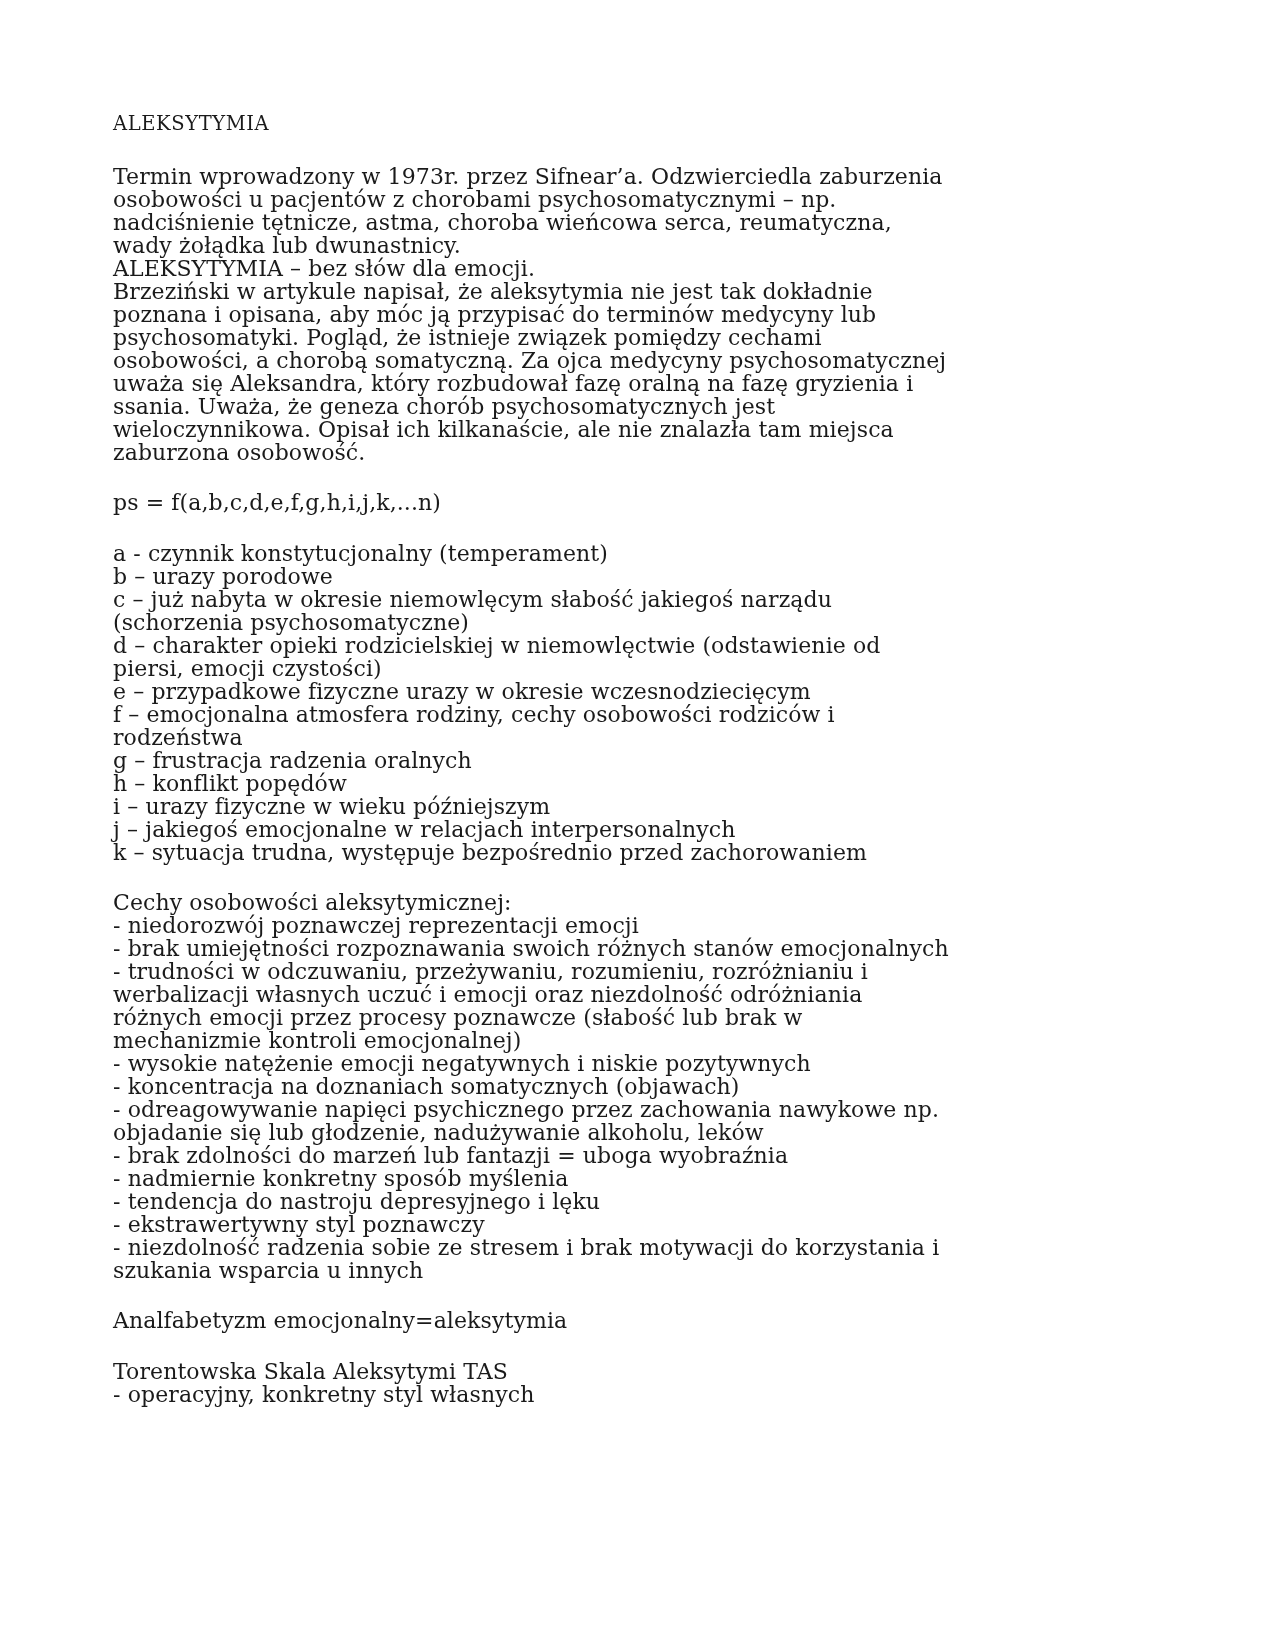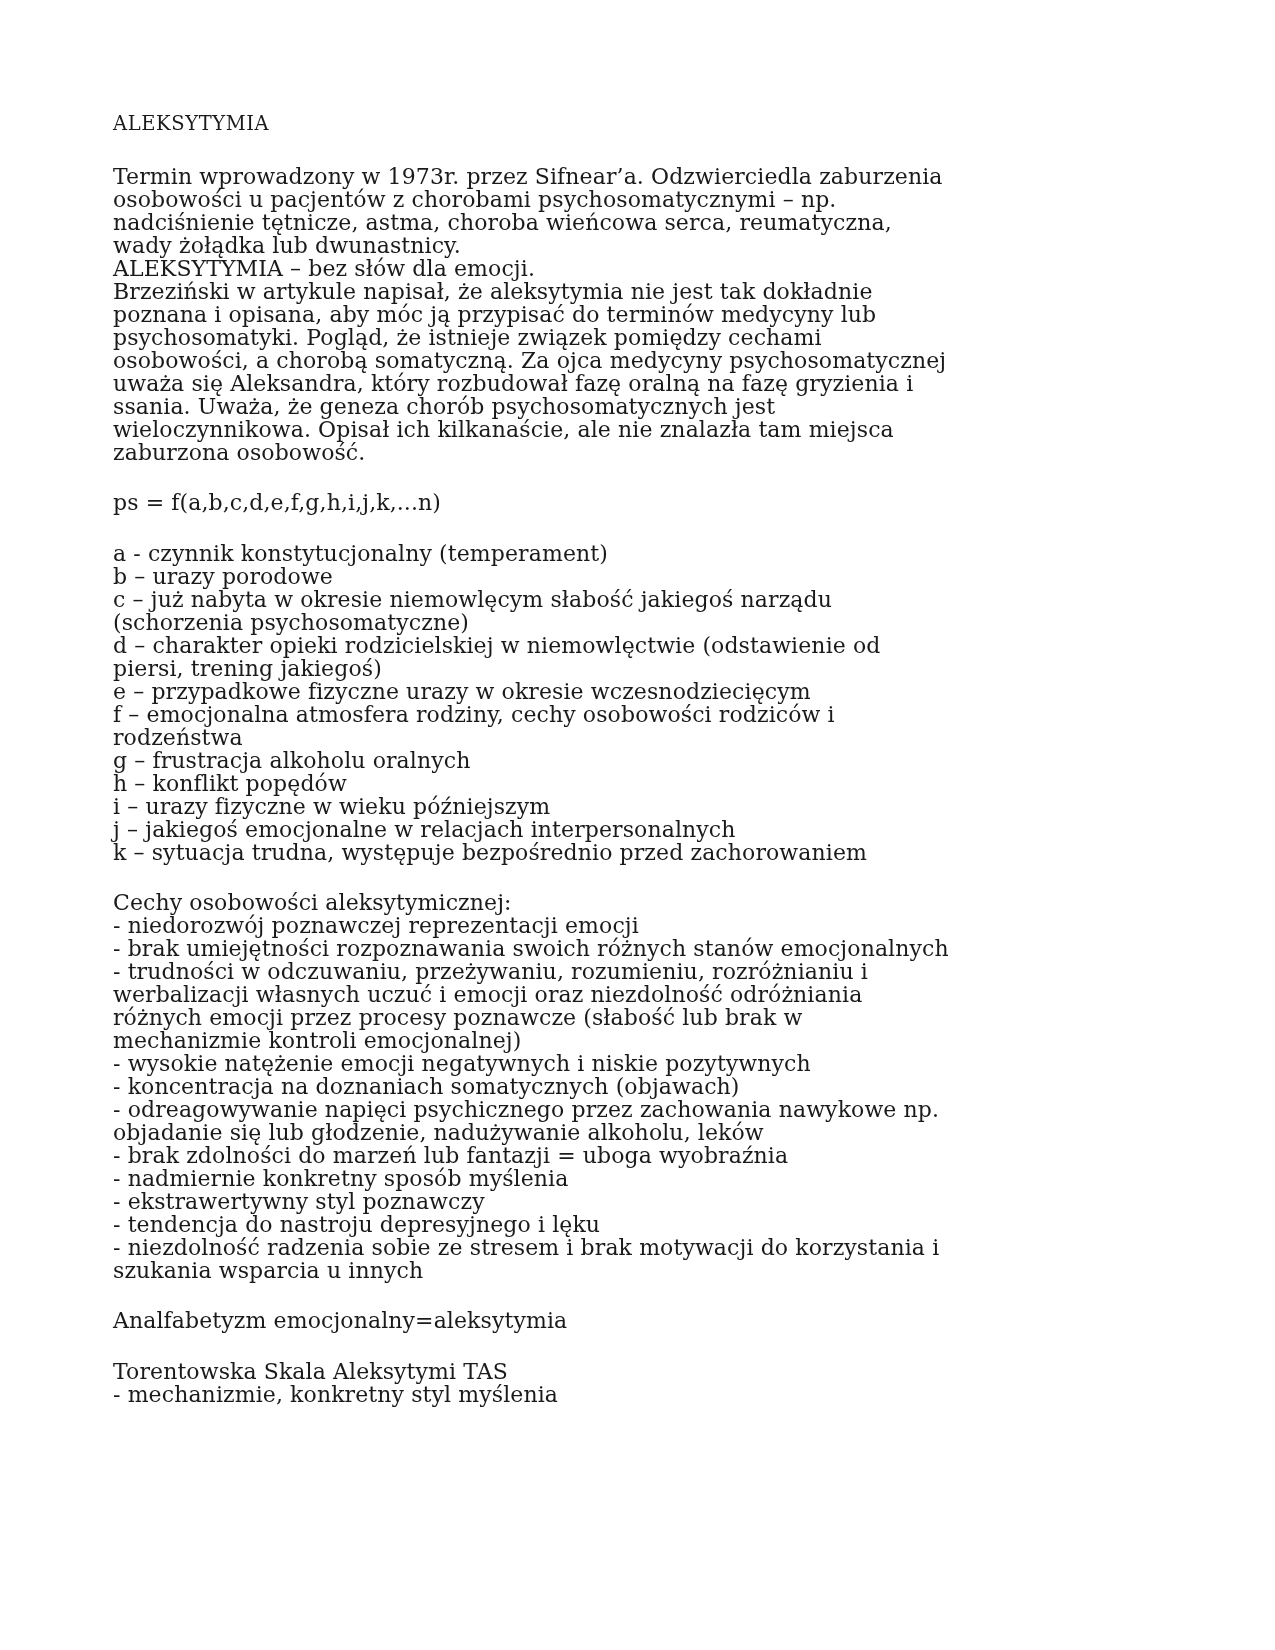--- a/index.html
+++ b/index.html
@@ -56,53 +56,53 @@
   <div class="spacer"></div>
 
   <p class="para">ps = f(a,b,c,d,e,f,g,h,i,j,k,...n)</p>
 
   <div class="spacer"></div>
 
   <div>
     <p class="para">a - czynnik konstytucjonalny (temperament)</p>
     <p class="para">b – urazy porodowe</p>
     <p class="para">c – już nabyta w okresie niemowlęcym słabość jakiegoś narządu (schorzenia psychosomatyczne)</p>
-    <p class="para">d – charakter opieki rodzicielskiej w niemowlęctwie (odstawienie od piersi, trening jakiegoś)</p>
+    <p class="para">d – charakter opieki rodzicielskiej w niemowlęctwie (odstawienie od piersi, emocji czystości)</p>
     <p class="para">e – przypadkowe fizyczne urazy w okresie wczesnodziecięcym</p>
     <p class="para">f – emocjonalna atmosfera rodziny, cechy osobowości rodziców i rodzeństwa</p>
-    <p class="para">g – frustracja alkoholu oralnych</p>
+    <p class="para">g – frustracja radzenia oralnych</p>
     <p class="para">h – konflikt popędów</p>
     <p class="para">i – urazy fizyczne w wieku późniejszym</p>
     <p class="para">j – jakiegoś emocjonalne w relacjach interpersonalnych</p>
     <p class="para">k – sytuacja trudna, występuje bezpośrednio przed zachorowaniem</p>
   </div>
 
   <div class="spacer"></div>
 
   <p class="para">Cechy osobowości aleksytymicznej:</p>
 
   <div>
     <p class="para">- niedorozwój poznawczej reprezentacji emocji</p>
     <p class="para">- brak umiejętności rozpoznawania swoich różnych stanów emocjonalnych</p>
     <p class="para">- trudności w odczuwaniu, przeżywaniu, rozumieniu, rozróżnianiu i werbalizacji własnych uczuć i emocji oraz niezdolność odróżniania różnych emocji przez procesy poznawcze (słabość lub brak w mechanizmie kontroli emocjonalnej)</p>
     <p class="para">- wysokie natężenie emocji negatywnych i niskie pozytywnych</p>
     <p class="para">- koncentracja na doznaniach somatycznych (objawach)</p>
     <p class="para">- odreagowywanie napięci psychicznego przez zachowania nawykowe np. objadanie się lub głodzenie, nadużywanie alkoholu, leków</p>
     <p class="para">- brak zdolności do marzeń lub fantazji = uboga wyobraźnia</p>
     <p class="para">- nadmiernie konkretny sposób myślenia</p>
+    <p class="para">- tendencja do nastroju depresyjnego i lęku</p>
     <p class="para">- ekstrawertywny styl poznawczy</p>
-    <p class="para">- tendencja do nastroju depresyjnego i lęku</p>
     <p class="para">- niezdolność radzenia sobie ze stresem i brak motywacji do korzystania i szukania wsparcia u innych</p>
   </div>
 
   <div class="spacer"></div>
 
   <p class="para">Analfabetyzm emocjonalny=aleksytymia</p>
 
   <div class="spacer"></div>
 
   <p class="para">Torentowska Skala Aleksytymi TAS</p>
 
   <div>
-    <p class="para">- mechanizmie, konkretny styl myślenia</p>
+    <p class="para">- operacyjny, konkretny styl własnych</p>
   </div>
 
 </div>
 
 </body></html>

